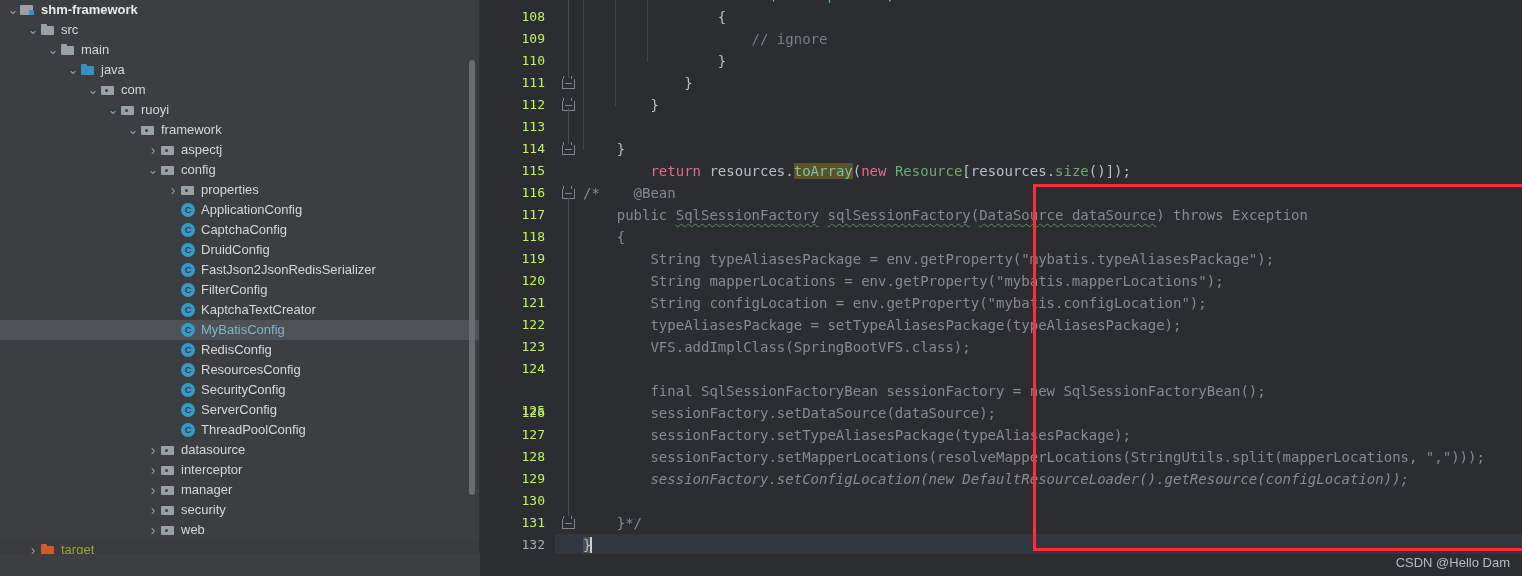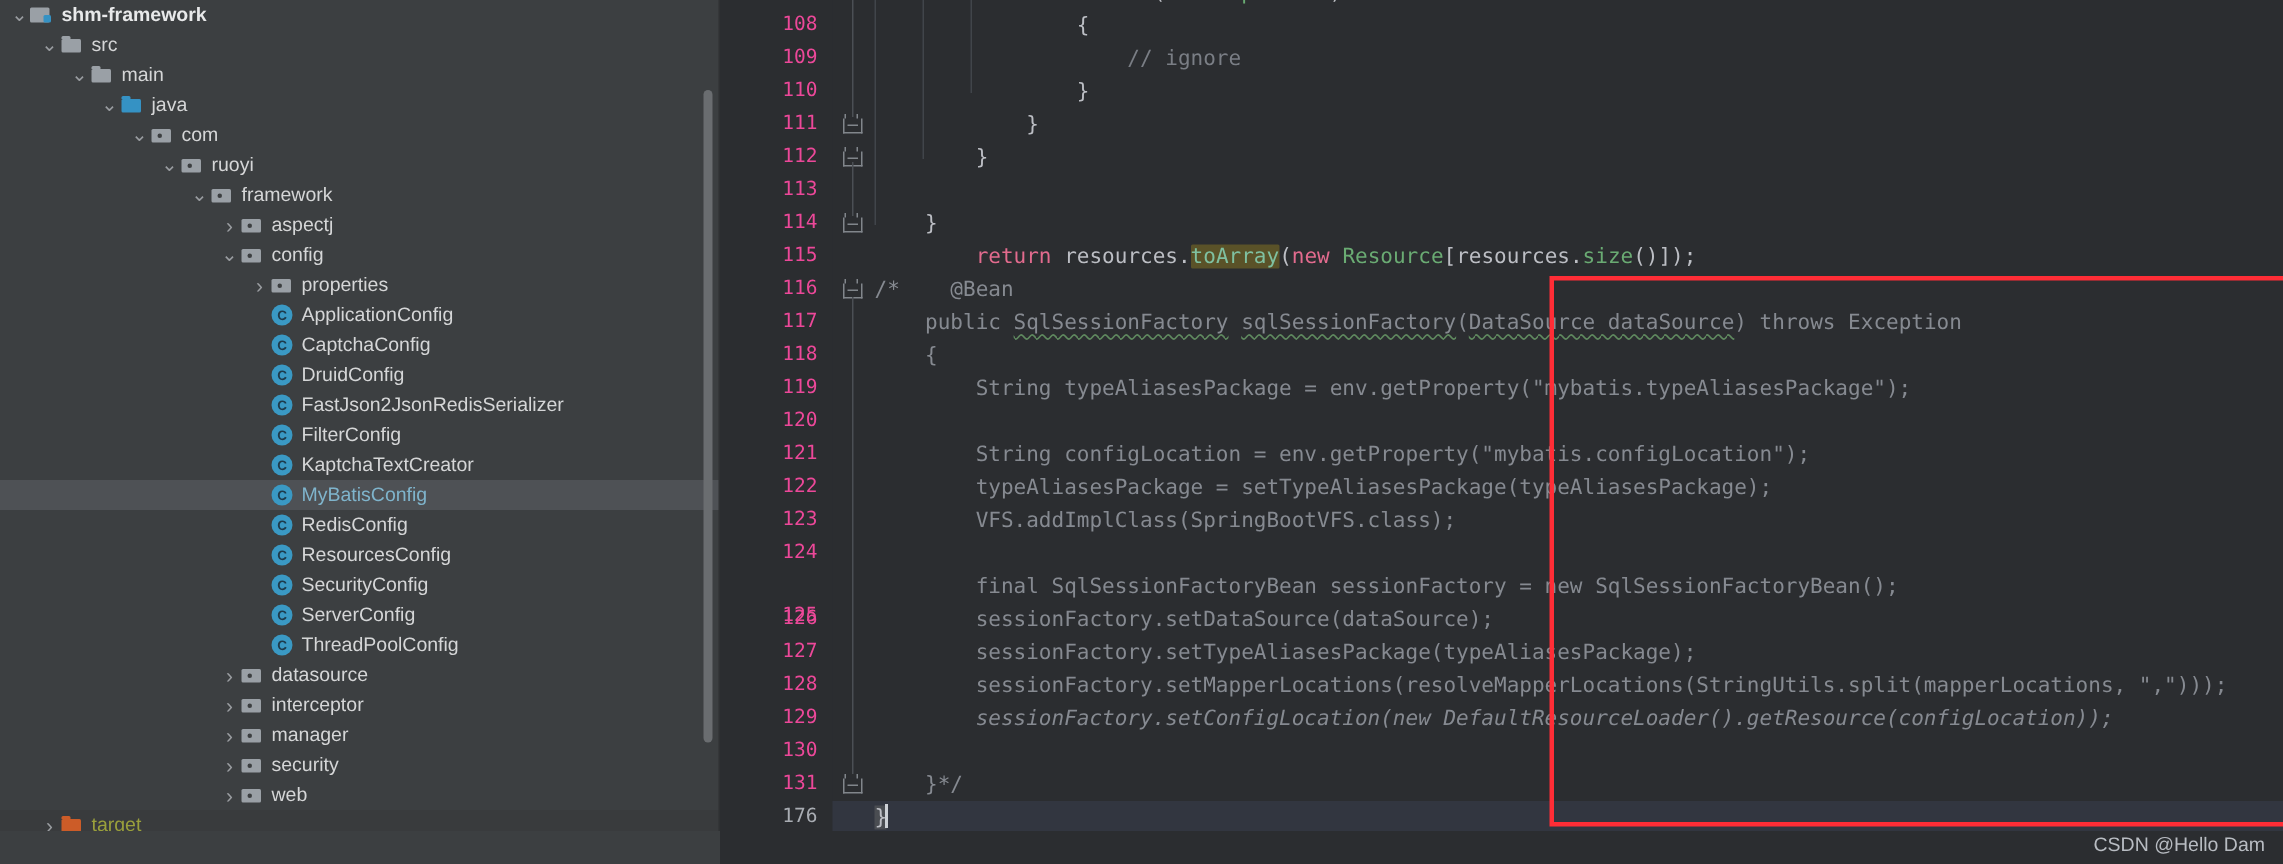--- a/index.html
+++ b/index.html
@@ -121,21 +121,21 @@
     background:#2b2d30; overflow:hidden;
   }
   #gutter {
     position:absolute; left:0; top:0; width:75px; height:576px;
     background:#2b2d30;
   }
   .lnum {
     position:absolute; right:10px;
     width:60px; text-align:right;
     font-family:"DejaVu Sans Mono", monospace;
-    font-size:13px; color:#ec4899; height:22px; line-height:22px;
+    font-size:13px; color:#bef264; height:22px; line-height:22px;
   }
   .lnum.cur { color:#a9adb3; }
   #curLineBg {
     position:absolute; left:0; width:1522px; height:22px;
     background:#323640;
   }
   #foldcol { position:absolute; left:75px; top:0; width:28px; height:576px; }
   .foldline {
     position:absolute; left:13px; width:1px; background:#4b4f54;
   }
@@ -417,21 +417,21 @@
         <div class="lnum" style="top: 314px;">122</div>
         <div class="lnum" style="top: 336px;">123</div>
         <div class="lnum" style="top: 358px;">124</div>
         <div class="lnum" style="top: 380px; margin-top: 20px;">125</div>
         <div class="lnum" style="top: 402px;">126</div>
         <div class="lnum" style="top: 424px;">127</div>
         <div class="lnum" style="top: 446px;">128</div>
         <div class="lnum" style="top: 468px;">129</div>
         <div class="lnum" style="top: 490px;">130</div>
         <div class="lnum" style="top: 512px;">131</div>
-        <div class="lnum cur" style="top: 534px;">176</div>
+        <div class="lnum cur" style="top: 534px;">132</div>
       </div>
     <div id="foldcol">
         <div class="foldline" style="top: 0px; height: 78px;"></div>
         <div class="foldmark" style="top: 76px;">
           <span class="roof"></span>
           <span class="body"></span>
           <span class="minus"></span>
         </div>
         <div class="foldmark" style="top: 98px;">
           <span class="roof"></span>
@@ -466,20 +466,21 @@
         <div class="cline" style="top: 50px;">                }</div>
         <div class="cline" style="top: 72px;">            }</div>
         <div class="cline" style="top: 94px;">        }</div>
         <div class="cline" style="top: 116px; margin-top: 44px;">        <span class="kw2">return</span> resources.<span class="hl-toarray">toArray</span>(<span class="kw2">new</span> <span class="typ">Resource</span>[resources.<span class="typ">size</span>()]);</div>
         <div class="cline" style="top: 138px;">    }</div>
         <div class="cline" style="top: 160px;"></div>
         <div class="cline" style="top: 182px;"><span class="cmtblk">/*    @Bean</span></div>
         <div class="cline" style="top: 204px;"><span class="cmtblk">    public <span class="squig">SqlSessionFactory</span> <span class="squig">sqlSessionFactory</span>(<span class="squig">DataSource dataSource</span>) throws Exception</span></div>
         <div class="cline" style="top: 226px;"><span class="cmtblk">    {</span></div>
         <div class="cline" style="top: 248px;"><span class="cmtblk">        String typeAliasesPackage = env.getProperty("mybatis.typeAliasesPackage");</span></div>
+        <div class="cline" style="top: 270px;"><span class="cmtblk">        String mapperLocations = env.getProperty("mybatis.mapperLocations");</span></div>
         <div class="cline" style="top: 292px;"><span class="cmtblk">        String configLocation = env.getProperty("mybatis.configLocation");</span></div>
         <div class="cline" style="top: 314px;"><span class="cmtblk">        typeAliasesPackage = setTypeAliasesPackage(typeAliasesPackage);</span></div>
         <div class="cline" style="top: 336px;"><span class="cmtblk">        VFS.addImplClass(SpringBootVFS.class);</span></div>
         <div class="cline" style="top: 358px;"><span class="cmtblk"></span></div>
         <div class="cline" style="top: 380px;"><span class="cmtblk">        final SqlSessionFactoryBean sessionFactory = new SqlSessionFactoryBean();</span></div>
         <div class="cline" style="top: 424px;"><span class="cmtblk">        sessionFactory.setTypeAliasesPackage(typeAliasesPackage);</span></div>
         <div class="cline" style="top: 402px;"><span class="cmtblk">        sessionFactory.setDataSource(dataSource);</span></div>
         <div class="cline" style="top: 446px;"><span class="cmtblk">        sessionFactory.setMapperLocations(resolveMapperLocations(StringUtils.split(mapperLocations, ",")));</span></div>
         <div class="cline" style="top: 468px; font-style: italic;"><span class="cmtblk">        sessionFactory.setConfigLocation(new DefaultResourceLoader().getResource(configLocation));</span></div>
         <div class="cline" style="top: 512px;"><span class="cmtblk">    }*/</span></div>

